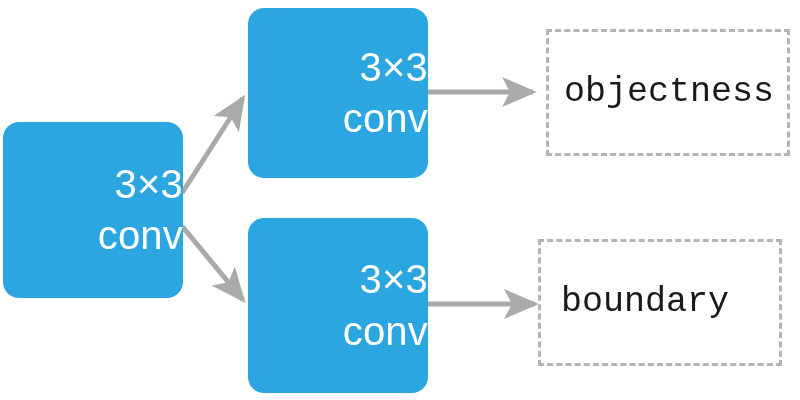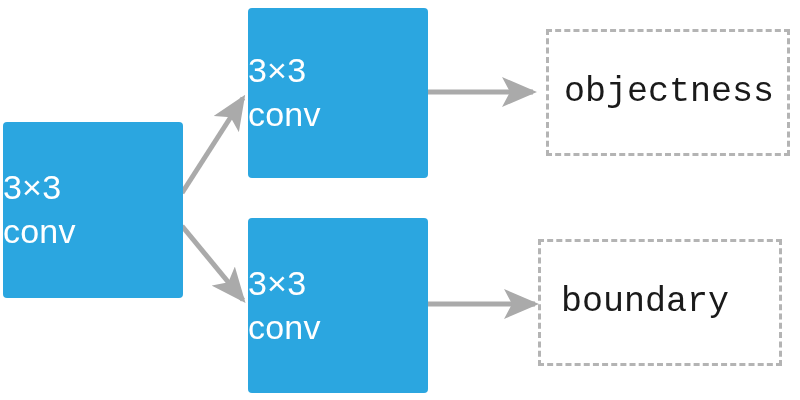--- a/index.html
+++ b/index.html
@@ -14,27 +14,27 @@
     overflow: hidden;
   }
   #diagram {
     position: relative;
     width: 800px;
     height: 400px;
   }
   .conv-box {
     position: absolute;
     background: #2ba6e0;
-    border-radius: 4px;
+    border-radius: 16px;
     display: flex;
     flex-direction: column;
-    align-items: flex-start;
+    align-items: flex-end;
     justify-content: center;
     color: #ffffff;
-    font-size: 34px;
+    font-size: 40px;
     line-height: 1.28;
     letter-spacing: 0.2px;
     -webkit-font-smoothing: antialiased;
   }
   .conv-box .line {
     display: block;
     white-space: nowrap;
   }
 
   

